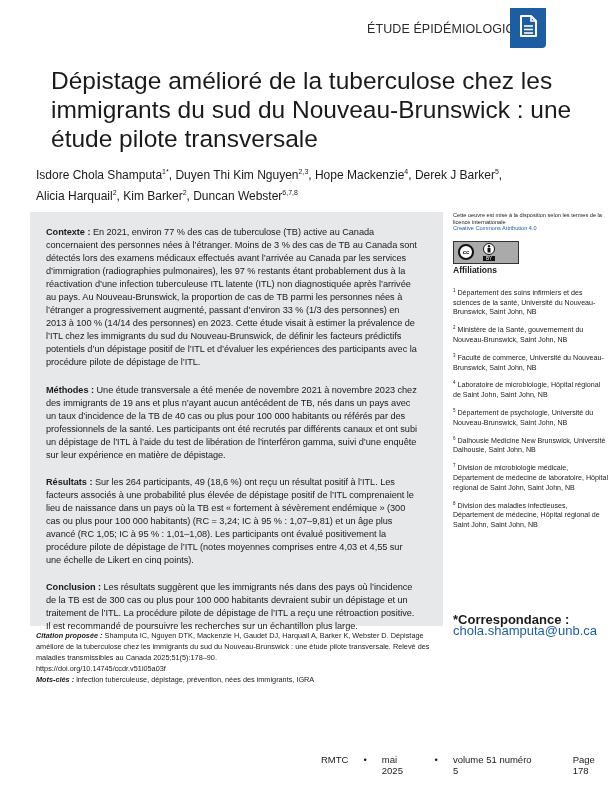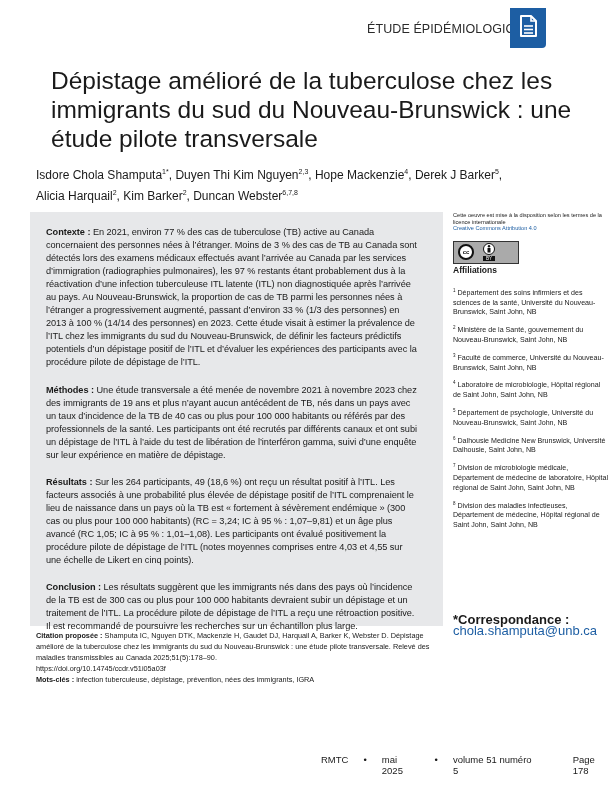--- a/index.html
+++ b/index.html
@@ -30,21 +30,21 @@
       background: #e7e8ea; padding: 14px 13px 0 14px;
     }
     .abstract-heading { font-size: 14.5px; font-weight: bold; color: #1a1a1a; margin: 4px 0 12px 2px; }
     .abs-para { font-size: 9.2px; line-height: 13.05px; color: #1a1a1a; margin: 0 12px 14px 2px; letter-spacing: -0.05px; }
     .abs-para b { font-weight: bold; }
 
     .citation {
       position: absolute; top: 630px; left: 36px; width: 410px;
       font-size: 7.3px; line-height: 11px; color: #1a1a1a;
     }
-    .citation .lbl { font-weight: bold; }
+    .citation .lbl { font-style: italic; font-weight: bold; }
 
     .sidebar { position: absolute; top: 212px; left: 453px; width: 155px; }
     .license-text { font-size: 5.6px; line-height: 6.6px; color: #1a1a1a; }
     .license-link { color: #1d5ea3; }
     .cc-badge {
       margin-top: 9px; width: 66px; height: 23px; background: #aaaaaa;
       border: 1px solid #333; display: flex; align-items: center; padding: 0 4px; gap: 9px;
     }
     .cc-circle {
       width: 16px; height: 16px; border-radius: 50%; background: #fff; border: 2px solid #111;

